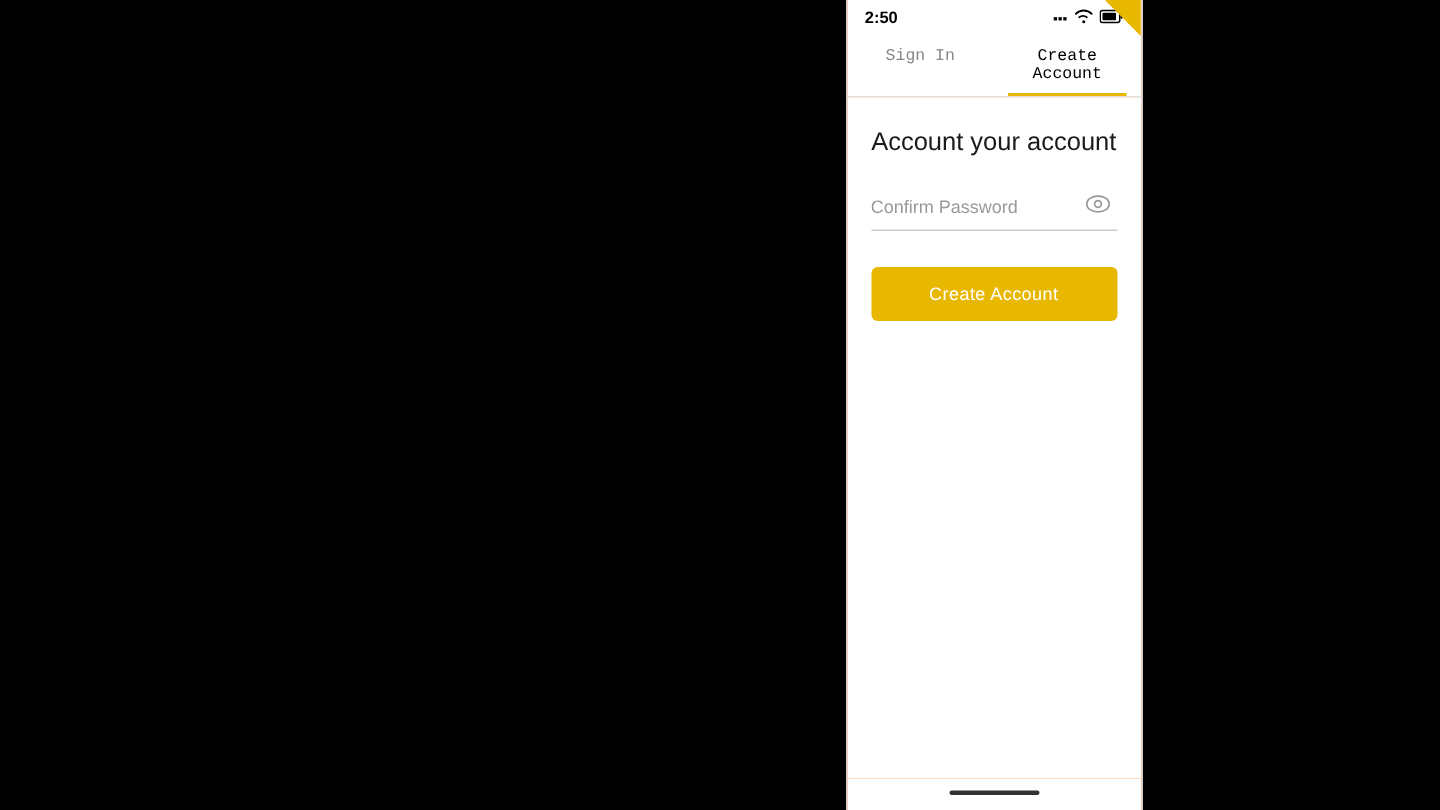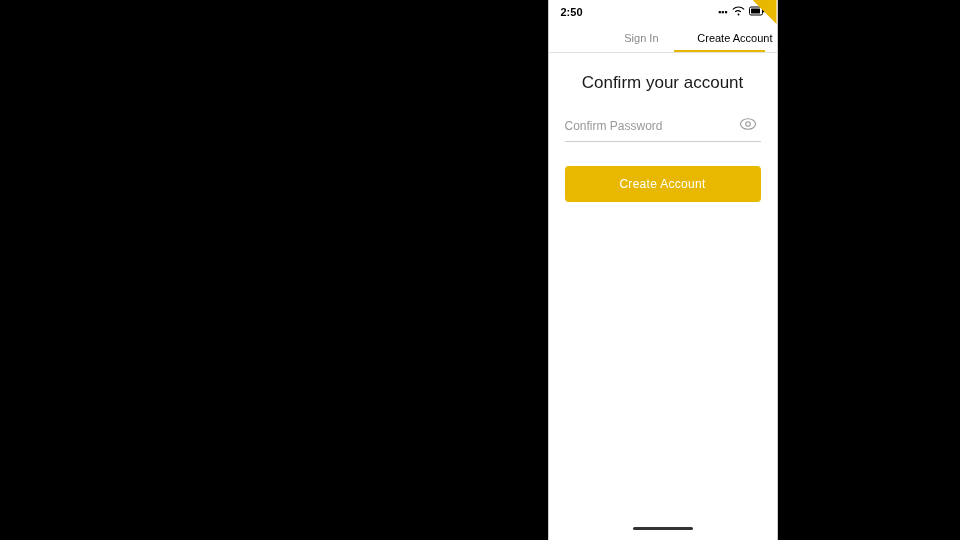--- a/index.html
+++ b/index.html
@@ -8,21 +8,21 @@
       width: 960px;
       height: 540px;
       background: #000;
       display: flex;
       justify-content: center;
       align-items: stretch;
       overflow: hidden;
     }
 
     .phone-frame {
-      width: 230px;
+      width: 198px;
       background: #f97316;
       position: relative;
       display: flex;
       flex-direction: column;
       margin-left: 365px;
       border-left: 1px solid #ccc;
       border-right: 1px solid #ccc;
     }
 
     
@@ -65,24 +65,24 @@
 
     
     .tab-bar {
       display: flex;
       background: #fff;
       border-bottom: 1px solid #e0e0e0;
     }
 
     .tab-item {
       flex: 1;
-      text-align: right;
+      text-align: center;
       padding: 10px 4px 8px;
       font-size: 11px;
-      font-family: Liberation Sans, sans-serif;
+      font-family: Liberation Mono, monospace;
       color: #888;
       cursor: pointer;
       position: relative;
     }
 
     .tab-item.active {
       color: #000;
       font-weight: 500;
     }
 
@@ -217,21 +217,21 @@
     <div class="tab-item">
       <span>Sign In</span>
     </div>
     <div class="tab-item active">
       <span>Create Account</span>
     </div>
   </div>
 
   <div class="main-content">
 
-    <h1 class="page-title">Confirm your account</h1>
+    <h1 class="page-title">Account your account</h1>
 
 
 
     <div class="input-group">
       <input class="input-field" type="password" placeholder="Confirm Password" style="">
       <div class="eye-icon">
         <svg viewBox="0 0 24 18" fill="none">
           <ellipse cx="12" cy="9" rx="10" ry="7" stroke="#999" stroke-width="1.5"></ellipse>
           <circle cx="12" cy="9" r="3" stroke="#999" stroke-width="1.5"></circle>
         </svg>

